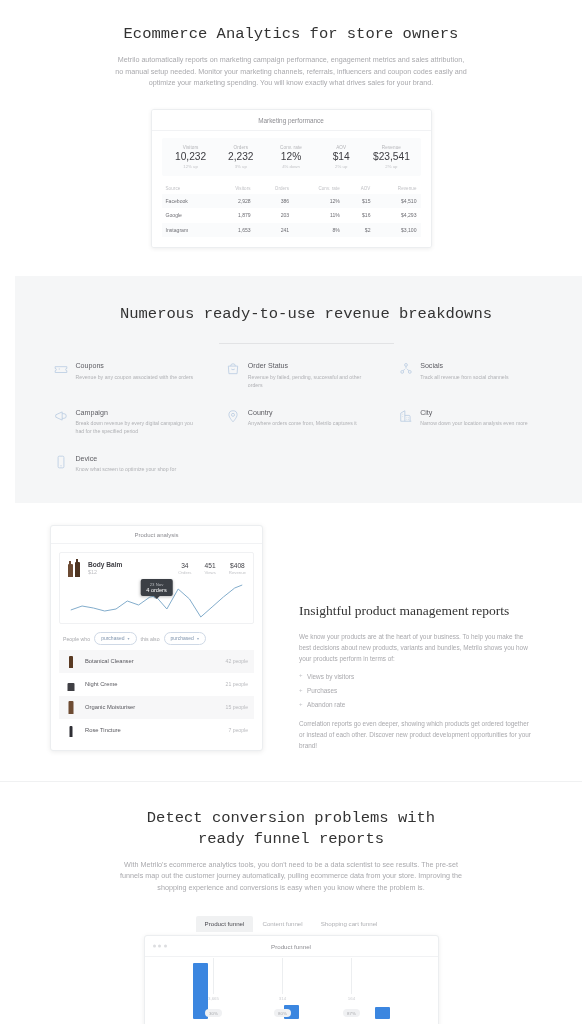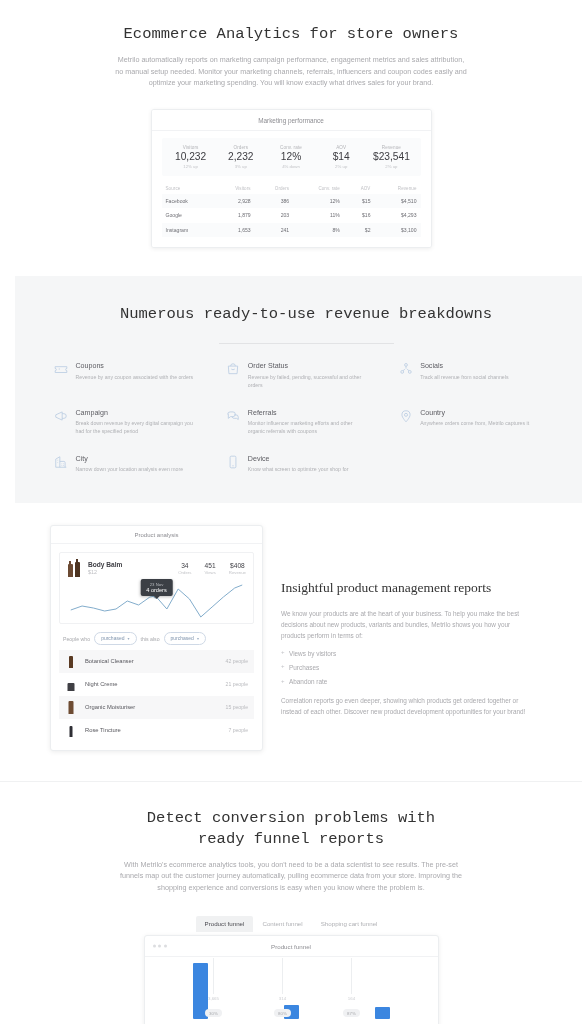--- a/index.html
+++ b/index.html
@@ -85,21 +85,21 @@
     display:flex; align-items:center; justify-content:center;
     color:#b9cbe2;
   }
   .feat .ic svg { display:block; }
   .feat .tx { padding-top:.5px; }
   .feat .f-title { font-size:7.1px; color:#5c5c62; margin-bottom:2.5px; }
   .feat .f-desc { font-size:5.2px; color:#b0b1b5; line-height:1.55; max-width:118px; }
 
   
   .sec3 { background:#fff; padding:22px 0 30px; border-bottom:1px solid #f0f1f2; }
-  .sec3-wrap { width:482px; margin:0 auto; display:flex; gap:18px; align-items:center; }
+  .sec3-wrap { width:482px; margin:0 auto; display:flex; gap:36px; align-items:flex-end; }
 
   .pa-card {
     width:213px; flex:0 0 213px;
     background:#fff;
     border:1px solid #eceef0; border-radius:3px;
     box-shadow:0 1px 5px rgba(0,0,0,.08);
     overflow:hidden;
   }
   .pa-head {
     text-align:center; font-size:6px; color:#8d8d92;
@@ -353,32 +353,20 @@
           <svg width="14" height="14" viewBox="0 0 24 24" fill="none" stroke="#b9cbe2" stroke-width="1.4">
             <path d="M3 10v4l11 5V5zM14 8h3a4 4 0 010 8h-3"></path>
           </svg>
         </span>
         <span class="tx">
           <span class="f-title" style="display:block">Campaign</span>
           <span class="f-desc" style="display:block">Break down revenue by every digital campaign you had for the specified period</span>
         </span>
       </div>
 
-      <div class="feat">
-        <span class="ic">
-          <svg width="14" height="14" viewBox="0 0 24 24" fill="none" stroke="#b9cbe2" stroke-width="1.4">
-            <path d="M3 9a4 4 0 014-4h5a4 4 0 010 8H8l-4 3V9z"></path>
-            <path d="M14 10h3a4 4 0 014 4v4l-3-2h-4a4 4 0 01-3.6-2.2"></path>
-          </svg>
-        </span>
-        <span class="tx">
-          <span class="f-title" style="display:block">Referrals</span>
-          <span class="f-desc" style="display:block">Monitor influencer marketing efforts and other organic referrals with coupons</span>
-        </span>
-      </div>
 
       <div class="feat">
         <span class="ic">
           <svg width="14" height="14" viewBox="0 0 24 24" fill="none" stroke="#b9cbe2" stroke-width="1.4">
             <path d="M12 22s7-7.5 7-12a7 7 0 10-14 0c0 4.5 7 12 7 12z"></path>
               <circle cx="12" cy="10" r="2.6"></circle>
           </svg>
         </span>
         <span class="tx">
           <span class="f-title" style="display:block">Country</span>

